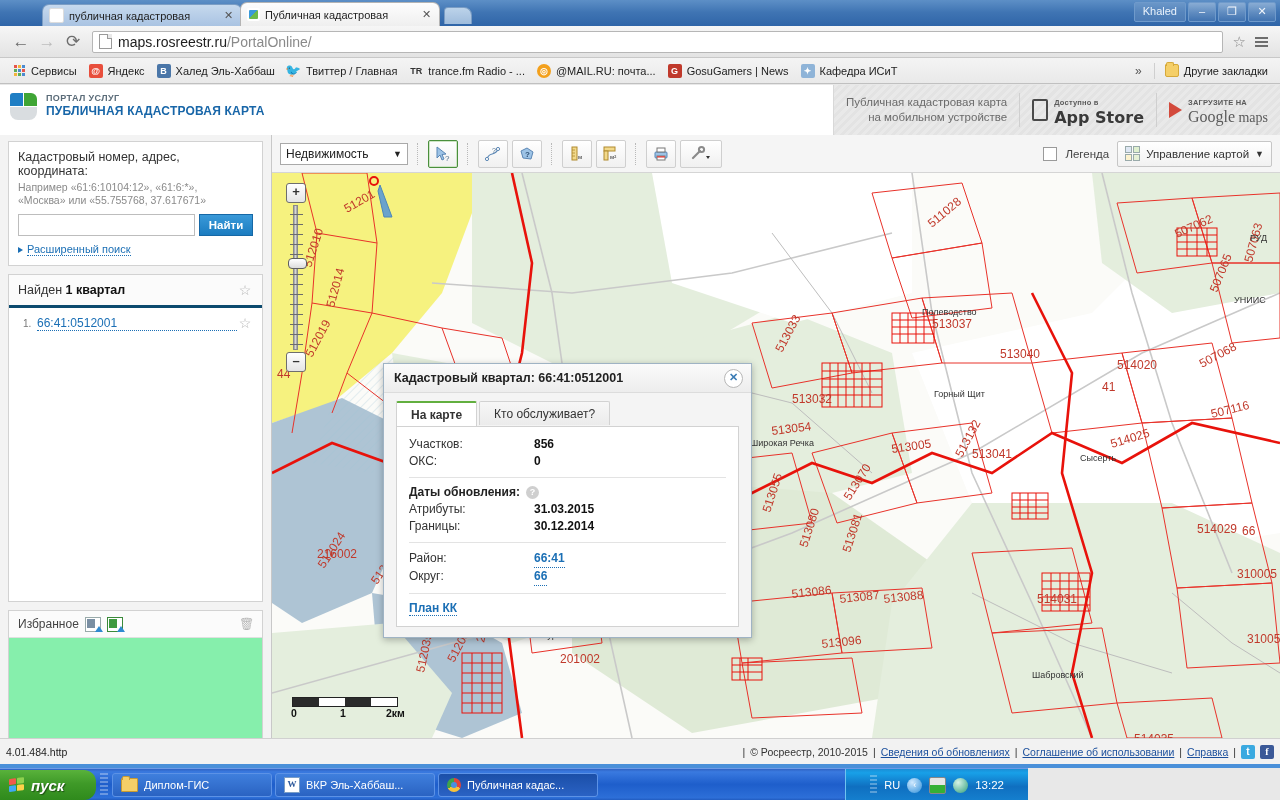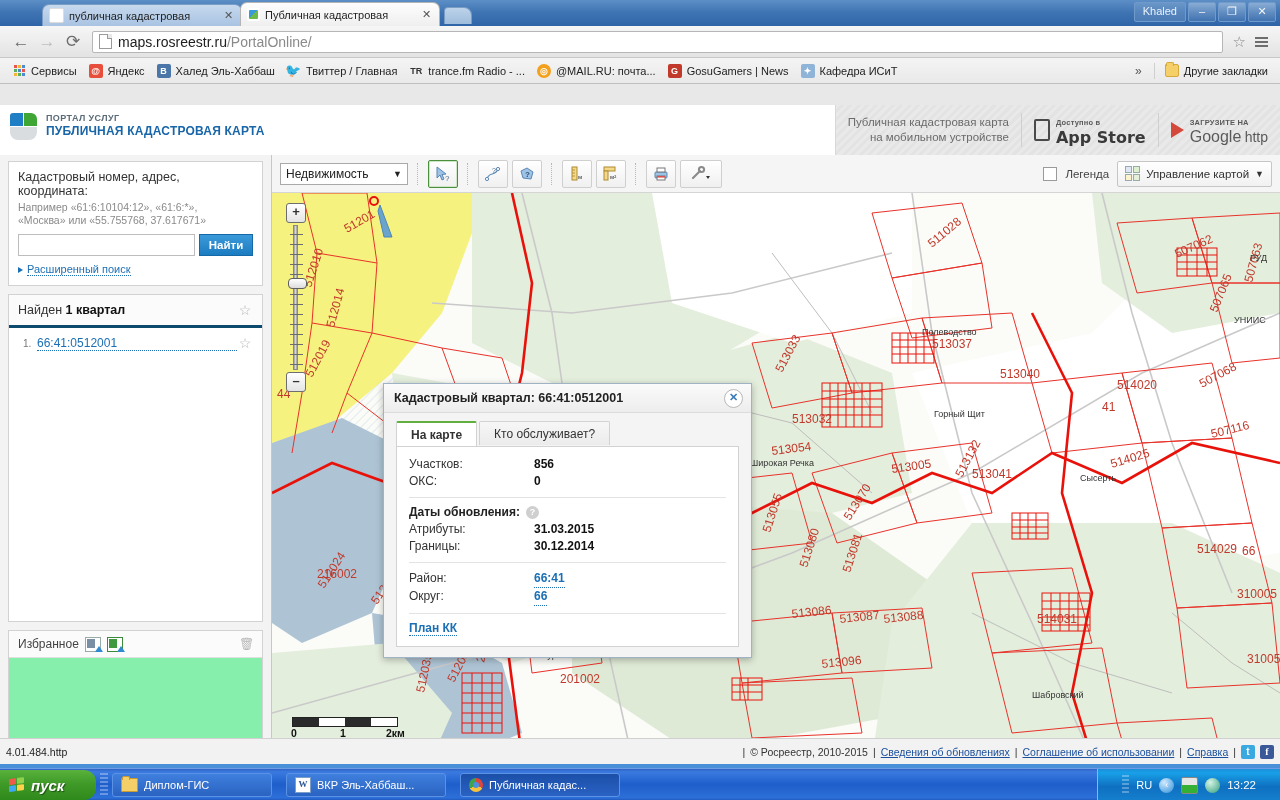--- a/index.html
+++ b/index.html
@@ -83,38 +83,38 @@
   .apps-grid i:nth-child(5){background:#4b8bd0}.apps-grid i:nth-child(6){background:#e8554a}
   .apps-grid i:nth-child(7){background:#f2b43b}.apps-grid i:nth-child(8){background:#5fad56}
   .apps-grid i:nth-child(9){background:#4b8bd0}
   .bm-sep{flex:1;}
   .chev{color:#555;padding:0 8px;font-size:12px;}
   .divline{width:1px;height:16px;background:#cfcfcf;margin:0 4px;}
   .folder{width:14px;height:11px;background:#f5cf68;border:1px solid #d6a93a;border-radius:1px 2px 2px 2px;position:relative;}
   .folder:before{content:"";position:absolute;top:-3px;left:0;width:6px;height:3px;background:#f5cf68;border:1px solid #d6a93a;border-bottom:none;border-radius:2px 2px 0 0;}
 
   
-  .pageroot{position:absolute;top:85px;left:0;width:1280px;height:653px;background:#fff;margin-top:20px;}
+  .pageroot{position:absolute;top:85px;left:0;width:1280px;height:653px;background:#fff;}
   .pkkheader{position:relative;height:50px;background:#fff;}
   .logo{position:absolute;left:10px;top:8px;display:flex;align-items:flex-start;}
   .logomark{width:28px;height:28px;position:relative;margin-right:8px;}
   .logomark .lm1{position:absolute;left:0;top:0;width:13px;height:13px;background:#1f7ec4;border-radius:3px 0 0 0;}
   .logomark .lm2{position:absolute;left:14px;top:0;width:13px;height:13px;background:#3fa535;border-radius:0 6px 0 0;}
   .logomark .lm3{position:absolute;left:0;top:14px;width:27px;height:13px;background:#d9dde0;border-radius:0 0 8px 8px;}
   .logotext .l1{font-size:9px;color:#5a6b78;letter-spacing:.4px;font-weight:bold;}
   .logotext .l2{font-size:12px;color:#1866a8;font-weight:bold;letter-spacing:.2px;margin-top:1px;}
   .promo{position:absolute;right:0;top:0;height:50px;display:flex;align-items:center;
      background:repeating-linear-gradient(135deg,#e9e9e9 0 3px,#e3e3e3 3px 6px);
      border-left:1px solid #d8d8d8;}
   .promotxt{text-align:right;color:#6a6a6a;font-size:11.5px;line-height:15px;padding:0 12px;}
   .storebtn{display:flex;align-items:center;gap:6px;padding:0 12px;border-left:1px solid #cfcfcf;height:34px;}
   .phoneico{width:12px;height:18px;border:2px solid #4a4a4a;border-radius:2px;}
   .st-small{font-size:7.5px;color:#5a5a5a;font-weight:bold;letter-spacing:.2px;text-align:center;}
   .st-big{font-size:16px;color:#3a3a3a;font-weight:bold;font-family:"DejaVu Sans",sans-serif;}
-  .st-big2{font-size:16px;color:#5a5a5a;font-family:Liberation Sans, sans-serif;}
+  .st-big2{font-size:16px;color:#5a5a5a;font-family:Liberation Serif, serif;}
   .playtri{width:0;height:0;border-left:13px solid #d34a3c;border-top:8px solid transparent;border-bottom:8px solid transparent;}
 
   
   .sidebar{position:absolute;left:0;top:50px;width:272px;height:603px;background:#f3f3f3;
      border-right:1px solid #c8c8c8;box-sizing:border-box;}
   .searchcard{margin:6px 8px;background:#fff;border:1px solid #d2d2d2;padding:8px 9px 10px 9px;}
   .sc-title{font-size:12.5px;color:#333;margin-bottom:3px;}
   .sc-hint{font-size:10.5px;color:#8a8a8a;line-height:13px;}
   .searchrow{display:flex;margin-top:7px;}
   .searchinput{flex:1;height:22px;border:1px solid #bdbdbd;box-sizing:border-box;font-size:12px;padding:0 4px;
@@ -220,35 +220,35 @@
   .fver{color:#222;}
   .fright{margin-left:auto;display:flex;align-items:center;gap:5px;}
   .fright a{color:#1b4f9c;text-decoration:underline;}
   .sico{width:14px;height:14px;border-radius:2px;display:flex;align-items:center;justify-content:center;
      color:#fff;font-size:10px;font-weight:bold;}
   .tw{background:#3aa9e0;}
   .fb{background:#3b5998;font-family:"Liberation Serif",serif;}
   .hbar{position:absolute;left:0;top:764px;width:1280px;height:4px;background:#4a90d9;}
 
   
-  .taskbar{position:absolute;left:0;top:768px;width:1280px;height:32px;
+  .taskbar{position:absolute;left:0;top:768px;width:1028px;height:32px;
      background:linear-gradient(to bottom,#2f63c4 0%,#3a7ae0 9%,#1e5ecb 48%,#2d6fd8 90%,#1b52b5 100%);
      border-top:1px solid #6f9ae6;display:flex;align-items:center;}
   .startbtn{width:96px;height:30px;border-radius:0 12px 12px 0;
      background:linear-gradient(to bottom,#59b23b 0%,#3f9a28 45%,#2f8a1c 100%);
      display:flex;align-items:center;gap:6px;padding-left:9px;box-sizing:border-box;
      color:#fff;font-style:italic;font-weight:bold;font-size:15px;text-shadow:1px 1px 1px rgba(0,0,0,.45);}
   .winflag{width:16px;height:15px;display:grid;grid-template-columns:7px 7px;grid-template-rows:6px 6px;gap:1px;transform:skewY(-8deg);}
   .winflag i{display:block;border-radius:1px;}
   .winflag i:nth-child(1){background:#f15a4a}.winflag i:nth-child(2){background:#8fd14f}
   .winflag i:nth-child(3){background:#3fa9f5}.winflag i:nth-child(4){background:#ffd24a}
   .tgrip{width:8px;height:24px;margin:0 4px;
      background:repeating-linear-gradient(to bottom,rgba(255,255,255,.55) 0 2px,transparent 2px 4px);
      background-size:2px 4px;background-repeat:repeat;opacity:.55;}
-  .taskitem{height:24px;min-width:160px;max-width:172px;margin-right:14px;border-radius:3px;
+  .taskitem{height:24px;min-width:160px;max-width:172px;margin-right:3px;border-radius:3px;
      display:flex;align-items:center;gap:6px;padding:0 8px;box-sizing:border-box;
      background:linear-gradient(to bottom,#3f7fdd,#2a63c2);border:1px solid #5c92e6;
      color:#fff;font-size:11px;white-space:nowrap;overflow:hidden;}
   .taskitem.active{background:linear-gradient(to bottom,#1b4fa8,#2a62c4);}
   .tray{margin-left:auto;height:32px;display:flex;align-items:center;gap:7px;padding:0 24px;
      background:linear-gradient(to bottom,#1a8fd6 0%,#18a0e8 12%,#0f6fc0 55%,#1580cf 100%);
      border-left:1px solid #6fc3f0;color:#fff;font-size:11px;}
   .traygrip{width:7px;height:20px;
      background:repeating-linear-gradient(to bottom,rgba(255,255,255,.5) 0 2px,transparent 2px 4px);opacity:.6;}
   .trayico{width:15px;height:15px;border-radius:50%;display:flex;align-items:center;justify-content:center;font-size:9px;}
@@ -390,21 +390,21 @@
           <span>
             <span class="st-small">Доступно в</span><br>
             <span class="st-big">App Store</span>
           </span>
         </div>
         <div class="storebtn">
           <span class="playtri"></span>
           <span>
             <span class="st-small">ЗАГРУЗИТЕ НА</span><br>
             <span class="st-big2">Google</span>
-            <span class="st-big2" style="font-size:14px">http</span>
+            <span class="st-big2" style="font-size:14px">maps</span>
           </span>
         </div>
       </div>
     </div>
 
     <div class="sidebar">
       <div class="searchcard">
         <div class="sc-title">Кадастровый номер, адрес, координата:</div>
         <div class="sc-hint">Например «61:6:10104:12», «61:6:*»,</div>
         <div class="sc-hint">«Москва» или «55.755768, 37.617671»</div>

